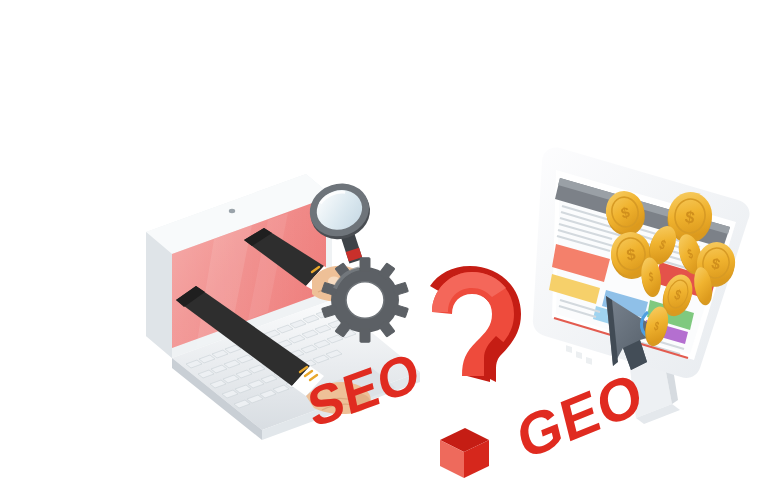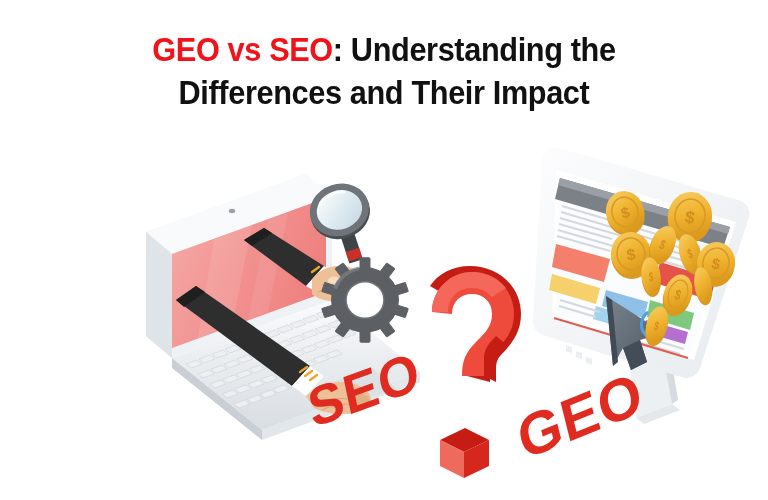--- a/index.html
+++ b/index.html
@@ -32,24 +32,20 @@
   .title-line .hl{color:#F0131B;}
 
   
   .art{position:absolute;left:0;top:0;width:768px;height:500px;}
 </style>
 </head>
 <body style="background: rgb(255, 255, 255);">
 
 <div id="stage">
 
-  <div class="title-block">
-    <div class="title-line"><span class="hl" style="color: rgb(240, 19, 27);">GEO vs SEO</span><span>: Understanding the</span></div>
-    <div class="title-line">Differences and Their Impact</div>
-  </div>
 
   <svg class="art" viewBox="0 0 768 500" xmlns="http://www.w3.org/2000/svg">
     <defs>
       <linearGradient id="gScreen" x1="0" y1="0" x2="1" y2="1">
         <stop offset="0%" stop-color="#F49A97"></stop>
         <stop offset="45%" stop-color="#F08684"></stop>
         <stop offset="100%" stop-color="#EE7A78"></stop>
       </linearGradient>
       <linearGradient id="gScreenStripe" x1="0" y1="0" x2="1" y2="0">
         <stop offset="0%" stop-color="#FFFFFF" stop-opacity="0.18"></stop>

